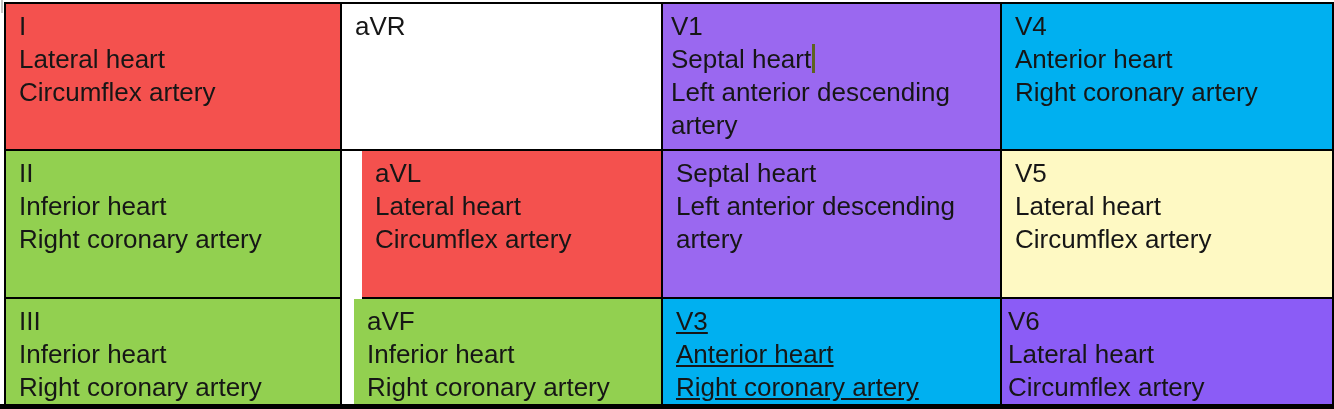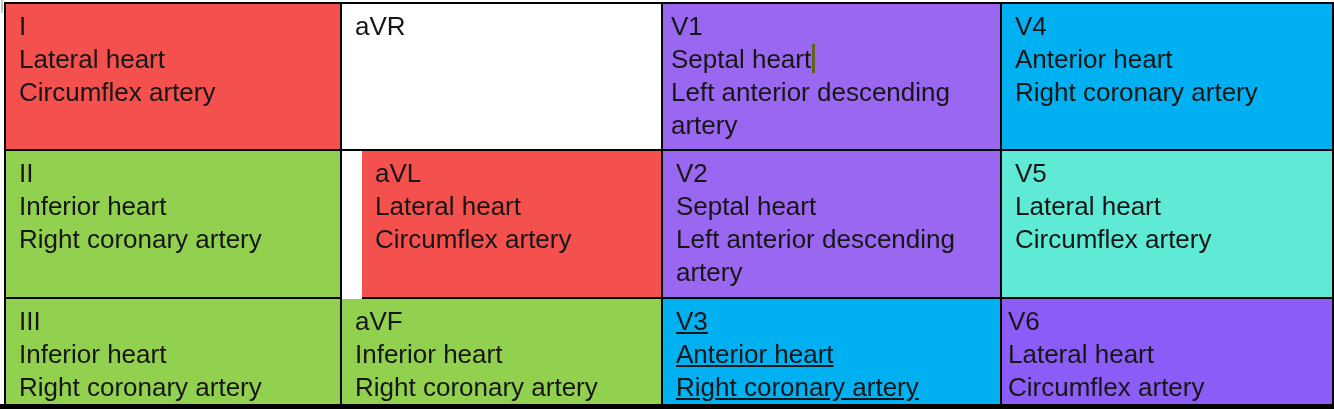--- a/index.html
+++ b/index.html
@@ -101,38 +101,37 @@
       <div>Right coronary artery</div>
     </div>
 
     <div class="cell" style="background-color: rgb(244, 81, 78); margin-left: 20px;">
       <div>aVL</div>
       <div>Lateral heart</div>
       <div>Circumflex artery</div>
     </div>
 
     <div class="cell" style="background-color: rgb(154, 104, 240);">
-      <div>V2</div>
       <div>Septal heart</div>
       <div>Left anterior descending artery</div>
     </div>
 
-    <div class="cell last-col" style="background-color: #5eead4;">
+    <div class="cell last-col" style="background-color: #fef9c3;">
       <div>V5</div>
       <div>Lateral heart</div>
       <div>Circumflex artery</div>
     </div>
 
     <div class="cell last-row" style="background-color: rgb(146, 208, 80);">
       <div>III</div>
       <div>Inferior heart</div>
       <div>Right coronary artery</div>
     </div>
 
-    <div class="cell last-row" style="background-color: rgb(146, 208, 80);">
+    <div class="cell last-row" style="background-color: rgb(146, 208, 80); margin-left: 12px;">
       <div>aVF</div>
       <div>Inferior heart</div>
       <div>Right coronary artery</div>
     </div>
 
     <div class="cell last-row" style="background-color: rgb(0, 176, 240); text-decoration: underline;">
       <div>V3</div>
       <div>Anterior heart</div>
       <div>Right coronary artery</div>
     </div>

